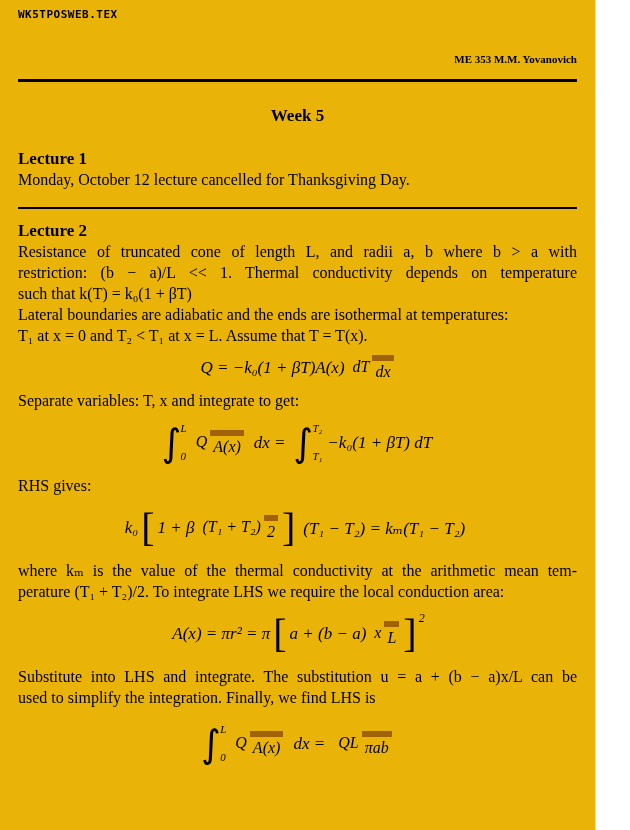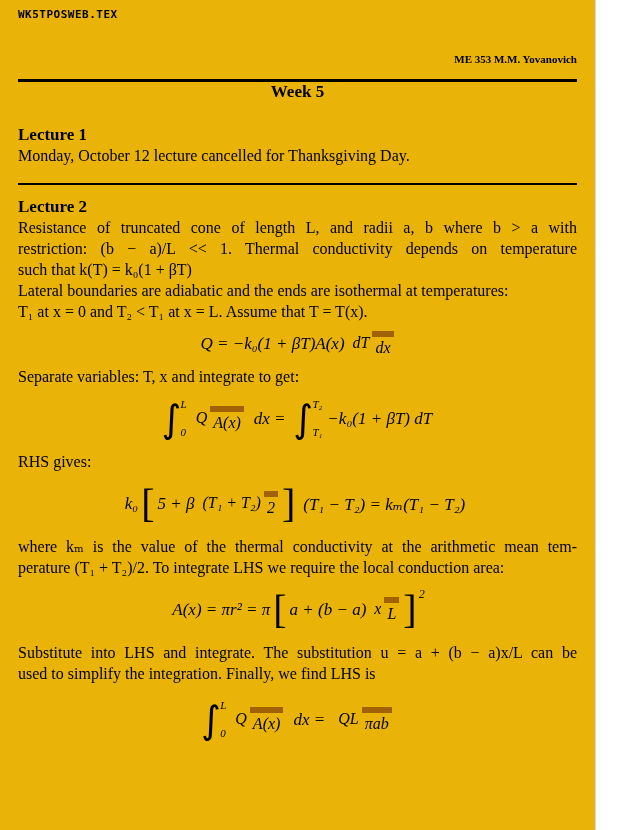--- a/index.html
+++ b/index.html
@@ -25,20 +25,21 @@
   .course {
     margin-top: 32px;
     text-align: right;
     font-weight: bold;
     font-size: 11px;
   }
   .rule { border: none; background:#000; margin: 0; }
   .rule-thick { margin-top: 14px; height: 3px; }
   .rule-thin  { margin-top: 17px; height: 2px; }
   .week {
+    margin-top: 24px;
     text-align: center;
     font-weight: bold;
     font-size: 17px;
   }
   .lheading {
     margin-top: 22px;
     font-weight: bold;
     font-size: 17px;
     line-height: 21px;
   }
@@ -163,21 +164,21 @@
       </span>
     </span>
     <span class="mtext">−k₀(1 + βT) dT</span>
   </div>
 
   <div class="tline">RHS gives:</div>
 
   <div class="eq">
     <span class="mtext">k₀</span>
     <span class="bigb">[</span>
-    <span class="mtext">5 + β</span>
+    <span class="mtext">1 + β</span>
     <span class="frac">
       <span class="num">(T₁ + T₂)</span>
       <span class="den">2</span>
     </span>
     <span class="bigb">]</span>
     <span class="mtext sp">(T₁ − T₂) = kₘ(T₁ − T₂)</span>
   </div>
 
   <div class="tline just">where kₘ is the value of the thermal conductivity at the arithmetic mean tem-</div>
   <div class="tline">perature (T₁ + T₂)/2. To integrate LHS we require the local conduction area:</div>

